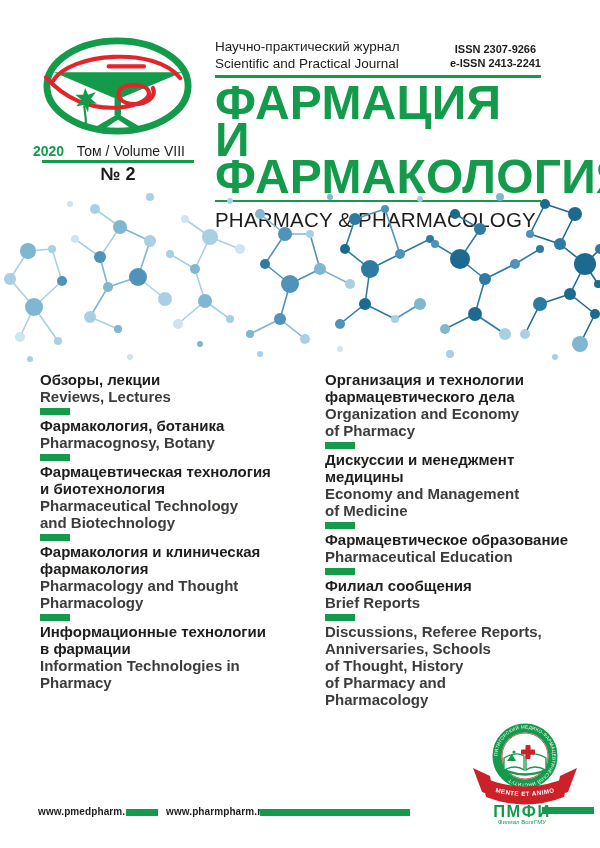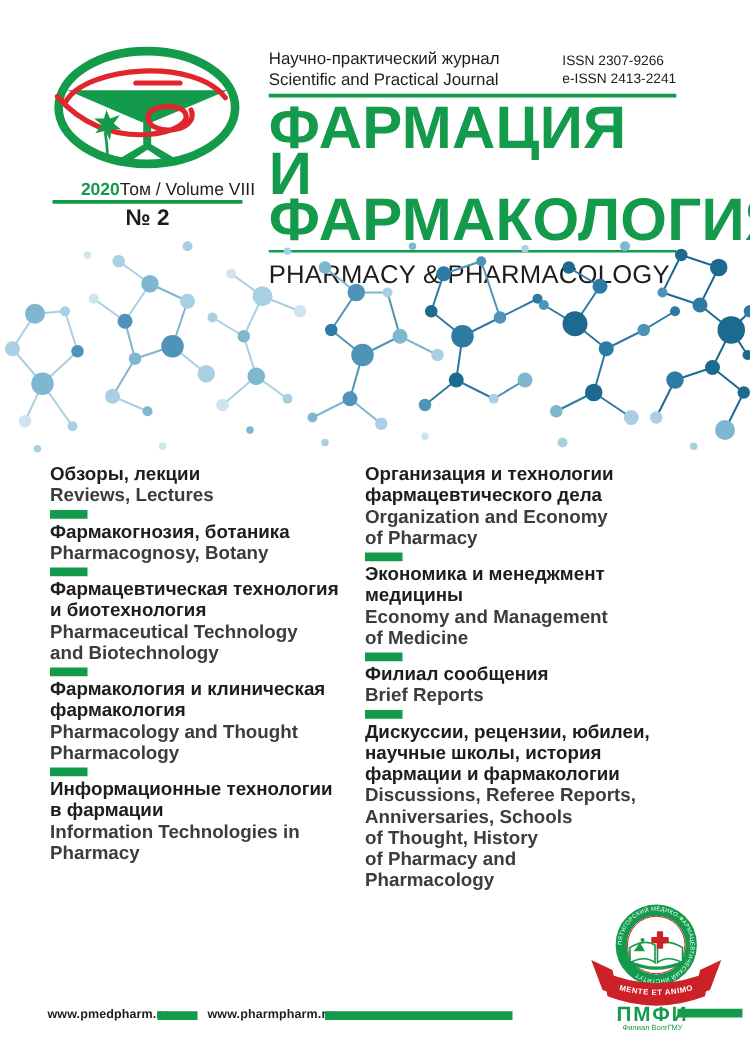--- a/index.html
+++ b/index.html
@@ -4,37 +4,37 @@
 <style>
   html,body{margin:0;padding:0;}
   body{
     width:600px;height:848px;position:relative;background:#fff;overflow:hidden;
     font-family:"Liberation Sans","DejaVu Sans",sans-serif;color:#1d1d1b;
     -webkit-font-smoothing:antialiased;
   }
   .abs{position:absolute;}
   
   .logo-svg{left:42px;top:36px;width:152px;height:102px;}
-  .vol-row{left:52px;top:143px;width:152px;display:flex;justify-content:flex-end;align-items:baseline;font-size:14px;}
+  .vol-row{left:33px;top:143px;width:152px;display:flex;justify-content:space-between;align-items:baseline;font-size:14px;}
   .year{color:#139a4b;font-weight:bold;}
   .vol{color:#1d1d1b;}
   .logo-rule{left:42px;top:160px;width:152px;height:3px;background:#139a4b;}
   .issue{left:42px;top:164px;width:152px;text-align:center;font-size:18px;font-weight:bold;}
   .rhead{left:215px;top:39px;width:326px;}
   .sub-row{display:flex;justify-content:space-between;align-items:flex-start;gap:19px;}
   .sub-ru-en{font-size:13.5px;line-height:16.5px;color:#1d1d1b;}
-  .issn-block{text-align:left;font-size:11px;font-weight:normal;line-height:14px;padding-top:3px;}
+  .issn-block{text-align:center;font-size:11px;font-weight:bold;line-height:14px;padding-top:3px;}
   .hrule{height:2.5px;background:#139a4b;margin-top:3px;}
   .jtitle{margin-top:6px;font-size:48px;line-height:37px;font-weight:bold;color:#139a4b;white-space:pre-line;letter-spacing:0.2px;}
   .hrule2{height:2.5px;background:#139a4b;margin-top:5px;}
   .jtitle-en{margin-top:6px;font-size:20.5px;font-weight:normal;color:#1d1d1b;letter-spacing:0.2px;}
   
   .network{left:0;top:189px;width:600px;height:178px;}
   
-  .toc{left:40px;top:371px;width:540px;display:flex;}
+  .toc{left:40px;top:371px;width:540px;display:flex;gap:33px;}
   .col-l{width:252px;}
   .col-r{width:255px;}
   .sec-ru{font-size:15px;line-height:17px;font-weight:bold;color:#1d1d1b;white-space:pre-line;}
   .sec-en{font-size:15px;line-height:17px;color:#3c3c3a;white-space:pre-line;font-weight:bold;}
   .dash{width:30px;height:7px;background:#139a4b;margin:3px 0 2px 0;}
   
   .f-url{top:806px;font-size:10px;font-weight:bold;color:#1d1d1b;letter-spacing:0.1px;}
   .u1{left:38px;}
   .u2{left:166px;}
   .f-bar{top:809px;height:6.5px;background:#139a4b;}
@@ -199,21 +199,21 @@
 
 <div class="abs toc">
   <div class="col-l">
   <div class="sec">
     <div class="sec-ru">Обзоры, лекции</div>
     <div class="sec-en">Reviews, Lectures</div>
     <div class="dash"></div>
   </div>
 
   <div class="sec">
-    <div class="sec-ru">Фармакогнозия, ботаника</div>
+    <div class="sec-ru">Фармакология, ботаника</div>
     <div class="sec-en">Pharmacognosy, Botany</div>
     <div class="dash"></div>
   </div>
 
   <div class="sec">
     <div class="sec-ru">Фармацевтическая технология
 и биотехнология</div>
     <div class="sec-en">Pharmaceutical Technology
 and Biotechnology</div>
     <div class="dash"></div>
@@ -238,38 +238,40 @@
   <div class="col-r">
   <div class="sec">
     <div class="sec-ru">Организация и технологии
 фармацевтического дела</div>
     <div class="sec-en">Organization and Economy
 of Pharmacy</div>
     <div class="dash"></div>
   </div>
 
   <div class="sec">
-    <div class="sec-ru">Экономика и менеджмент
+    <div class="sec-ru">Дискуссии и менеджмент
 медицины</div>
     <div class="sec-en">Economy and Management
 of Medicine</div>
     <div class="dash"></div>
   </div>
 
+  <div class="sec">
+    <div class="sec-ru">Фармацевтическое образование</div>
+    <div class="sec-en">Pharmaceutical Education</div>
+    <div class="dash"></div>
+  </div>
 
   <div class="sec">
     <div class="sec-ru">Филиал сообщения</div>
     <div class="sec-en">Brief Reports</div>
     <div class="dash"></div>
   </div>
 
   <div class="sec">
-    <div class="sec-ru">Дискуссии, рецензии, юбилеи,
-научные школы, история
-фармации и фармакологии</div>
     <div class="sec-en">Discussions, Referee Reports,
 Anniversaries, Schools
 of Thought, History
 of Pharmacy and
 Pharmacology</div>
 
   </div>
 </div>
 </div>
 

